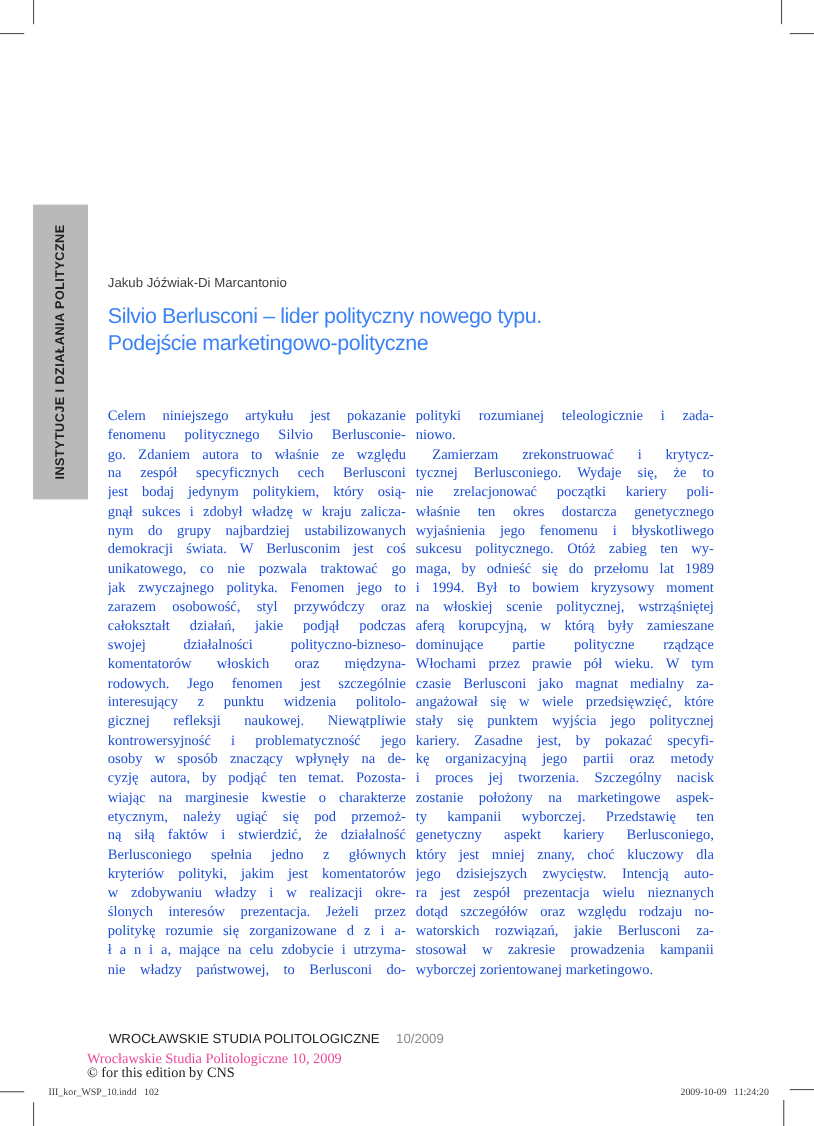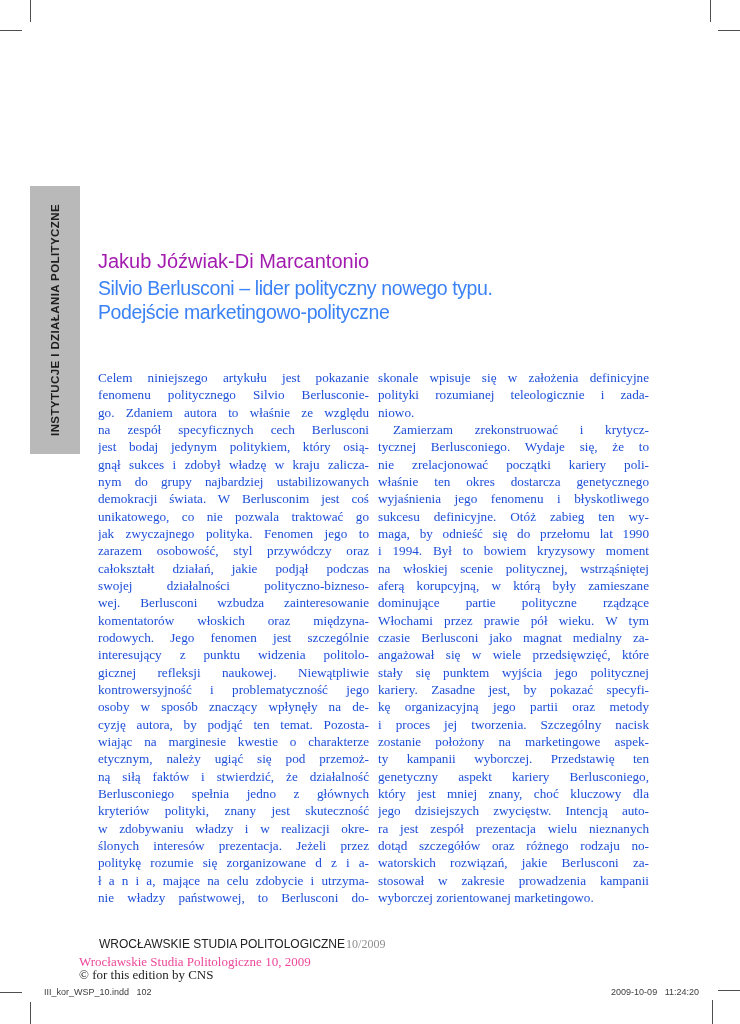--- a/index.html
+++ b/index.html
@@ -22,21 +22,21 @@
     position:absolute;left:30px;top:186px;width:50px;height:268px;
     background:#b9b9b9;display:flex;align-items:center;justify-content:center;
   }
   .side-tab span{
     transform:rotate(-90deg);white-space:nowrap;
     font-family:"Liberation Sans",sans-serif;font-weight:bold;
     font-size:11.5px;letter-spacing:.4px;color:#1d1d1d;
   }
   .author{
     position:absolute;left:98px;top:250px;
-    font-family:"Liberation Sans",sans-serif;font-size:20px;color:#a21caf;
+    font-family:"Liberation Sans",sans-serif;font-size:12px;color:#404040;
   }
   .title{
     position:absolute;left:98px;top:276px;margin:0;
     font-family:"Liberation Sans",sans-serif;font-weight:normal;
     font-size:19.5px;line-height:24px;letter-spacing:-.4px;color:#3b82f6;
   }
   
   .col{position:absolute;top:369px;width:271px;font-size:13.2px;color:#1d4ed8;}
   .col-left{left:98px;}
   .col-right{left:378px;}
@@ -44,26 +44,26 @@
     height:17.33px;line-height:17.33px;overflow:hidden;
     text-align:justify;text-align-last:justify;
   }
   .tline.last{text-align:right;text-align-last:left;}
   .tline.ind{text-indent:15px;}
   
   .journal-line{
     position:absolute;left:99px;top:937px;
     font-family:"Liberation Sans",sans-serif;font-size:12px;color:#222222;
   }
-  .journal-line .issue{color:#8d8d8d;margin-left:1px;font-family:Liberation Serif, serif;}
+  .journal-line .issue{color:#8d8d8d;margin-left:15px;}
   .citation{position:absolute;left:79px;top:954px;font-size:13px;color:#ec4899;}
   .copyright{position:absolute;left:79px;top:967px;font-size:13px;color:#1e1e1e;}
   .imprint{
     position:absolute;top:987px;font-size:9px;color:#3c3c3c;
-    font-family:Liberation Sans, sans-serif;white-space:pre;
+    font-family:Liberation Serif, serif;white-space:pre;
   }
   .imprint-left{left:44px;}
   .imprint-right{right:41px;}
 </style>
 </head>
 <body>
 
 <div class="page">
 
   <div class="crop cm-tl-v"></div>
@@ -93,68 +93,66 @@
       <div class="tline">na zespół specyficznych cech Berlusconi</div>
       <div class="tline">jest bodaj jedynym politykiem, który osią-</div>
       <div class="tline">gnął sukces i zdobył władzę w kraju zalicza-</div>
       <div class="tline">nym do grupy najbardziej ustabilizowanych</div>
       <div class="tline">demokracji świata. W Berlusconim jest coś</div>
       <div class="tline">unikatowego, co nie pozwala traktować go</div>
       <div class="tline">jak zwyczajnego polityka. Fenomen jego to</div>
       <div class="tline">zarazem osobowość, styl przywódczy oraz</div>
       <div class="tline">całokształt działań, jakie podjął podczas</div>
       <div class="tline">swojej działalności polityczno-bizneso-</div>
-      <div class="tline">wej. Berlusconi wzbudza zainteresowanie</div>
       <div class="tline">komentatorów włoskich oraz międzyna-</div>
       <div class="tline">rodowych. Jego fenomen jest szczególnie</div>
       <div class="tline">interesujący z punktu widzenia politolo-</div>
       <div class="tline">gicznej refleksji naukowej. Niewątpliwie</div>
       <div class="tline">kontrowersyjność i problematyczność jego</div>
       <div class="tline">osoby w sposób znaczący wpłynęły na de-</div>
       <div class="tline">cyzję autora, by podjąć ten temat. Pozosta-</div>
       <div class="tline">wiając na marginesie kwestie o charakterze</div>
       <div class="tline">etycznym, należy ugiąć się pod przemoż-</div>
       <div class="tline">ną siłą faktów i stwierdzić, że działalność</div>
       <div class="tline">Berlusconiego spełnia jedno z głównych</div>
-      <div class="tline">kryteriów polityki, znany jest skuteczność</div>
+      <div class="tline">kryteriów polityki, jakim jest komentatorów</div>
       <div class="tline">w zdobywaniu władzy i w realizacji okre-</div>
       <div class="tline">ślonych interesów prezentacja. Jeżeli przez</div>
       <div class="tline">politykę rozumie się zorganizowane d z i a-</div>
       <div class="tline">ł a n i a, mające na celu zdobycie i utrzyma-</div>
       <div class="tline">nie władzy państwowej, to Berlusconi do-</div>
     </div>
   <div class="col col-right">
-      <div class="tline">skonale wpisuje się w założenia definicyjne</div>
       <div class="tline">polityki rozumianej teleologicznie i zada-</div>
       <div class="tline last">niowo.</div>
       <div class="tline ind">Zamierzam zrekonstruować i krytycz-</div>
       <div class="tline">tycznej Berlusconiego. Wydaje się, że to</div>
       <div class="tline">nie zrelacjonować początki kariery poli-</div>
       <div class="tline">właśnie ten okres dostarcza genetycznego</div>
       <div class="tline">wyjaśnienia jego fenomenu i błyskotliwego</div>
-      <div class="tline">sukcesu definicyjne. Otóż zabieg ten wy-</div>
-      <div class="tline">maga, by odnieść się do przełomu lat 1990</div>
+      <div class="tline">sukcesu politycznego. Otóż zabieg ten wy-</div>
+      <div class="tline">maga, by odnieść się do przełomu lat 1989</div>
       <div class="tline">i 1994. Był to bowiem kryzysowy moment</div>
       <div class="tline">na włoskiej scenie politycznej, wstrząśniętej</div>
       <div class="tline">aferą korupcyjną, w którą były zamieszane</div>
       <div class="tline">dominujące partie polityczne rządzące</div>
       <div class="tline">Włochami przez prawie pół wieku. W tym</div>
       <div class="tline">czasie Berlusconi jako magnat medialny za-</div>
       <div class="tline">angażował się w wiele przedsięwzięć, które</div>
       <div class="tline">stały się punktem wyjścia jego politycznej</div>
       <div class="tline">kariery. Zasadne jest, by pokazać specyfi-</div>
       <div class="tline">kę organizacyjną jego partii oraz metody</div>
       <div class="tline">i proces jej tworzenia. Szczególny nacisk</div>
       <div class="tline">zostanie położony na marketingowe aspek-</div>
       <div class="tline">ty kampanii wyborczej. Przedstawię ten</div>
       <div class="tline">genetyczny aspekt kariery Berlusconiego,</div>
       <div class="tline">który jest mniej znany, choć kluczowy dla</div>
       <div class="tline">jego dzisiejszych zwycięstw. Intencją auto-</div>
       <div class="tline">ra jest zespół prezentacja wielu nieznanych</div>
-      <div class="tline">dotąd szczegółów oraz różnego rodzaju no-</div>
+      <div class="tline">dotąd szczegółów oraz względu rodzaju no-</div>
       <div class="tline">watorskich rozwiązań, jakie Berlusconi za-</div>
       <div class="tline">stosował w zakresie prowadzenia kampanii</div>
       <div class="tline last">wyborczej zorientowanej marketingowo.</div>
     </div>
 
   <div class="journal-line">
     <span>WROCŁAWSKIE STUDIA POLITOLOGICZNE</span><span class="issue">10/2009</span>
   </div>
 
   <div class="citation">Wrocławskie Studia Politologiczne 10, 2009</div>

